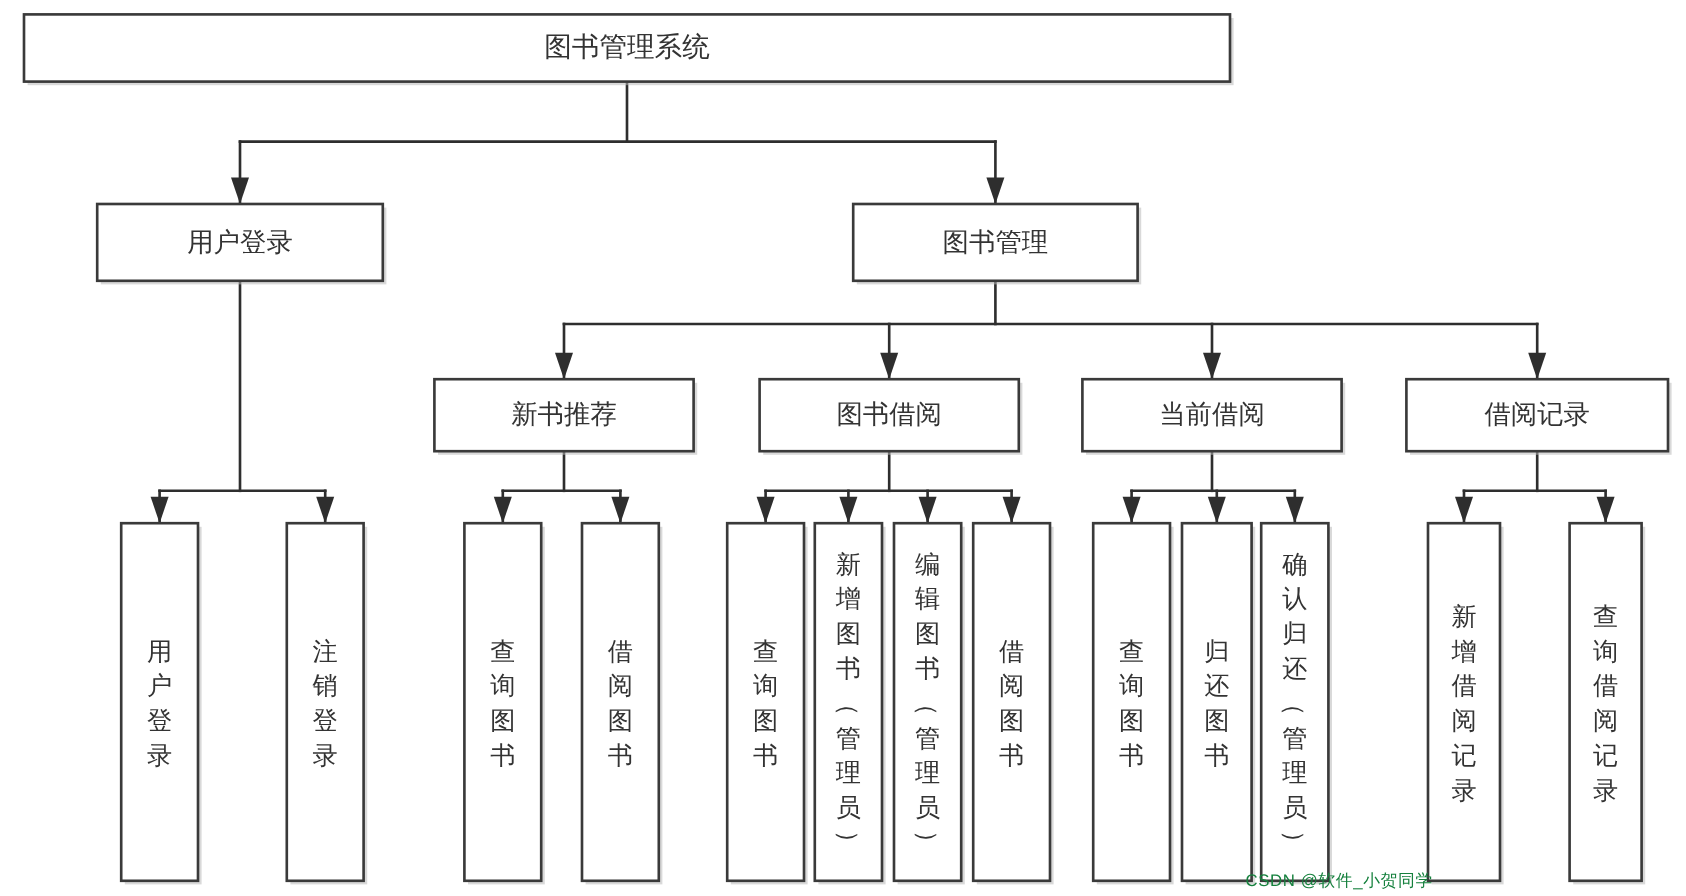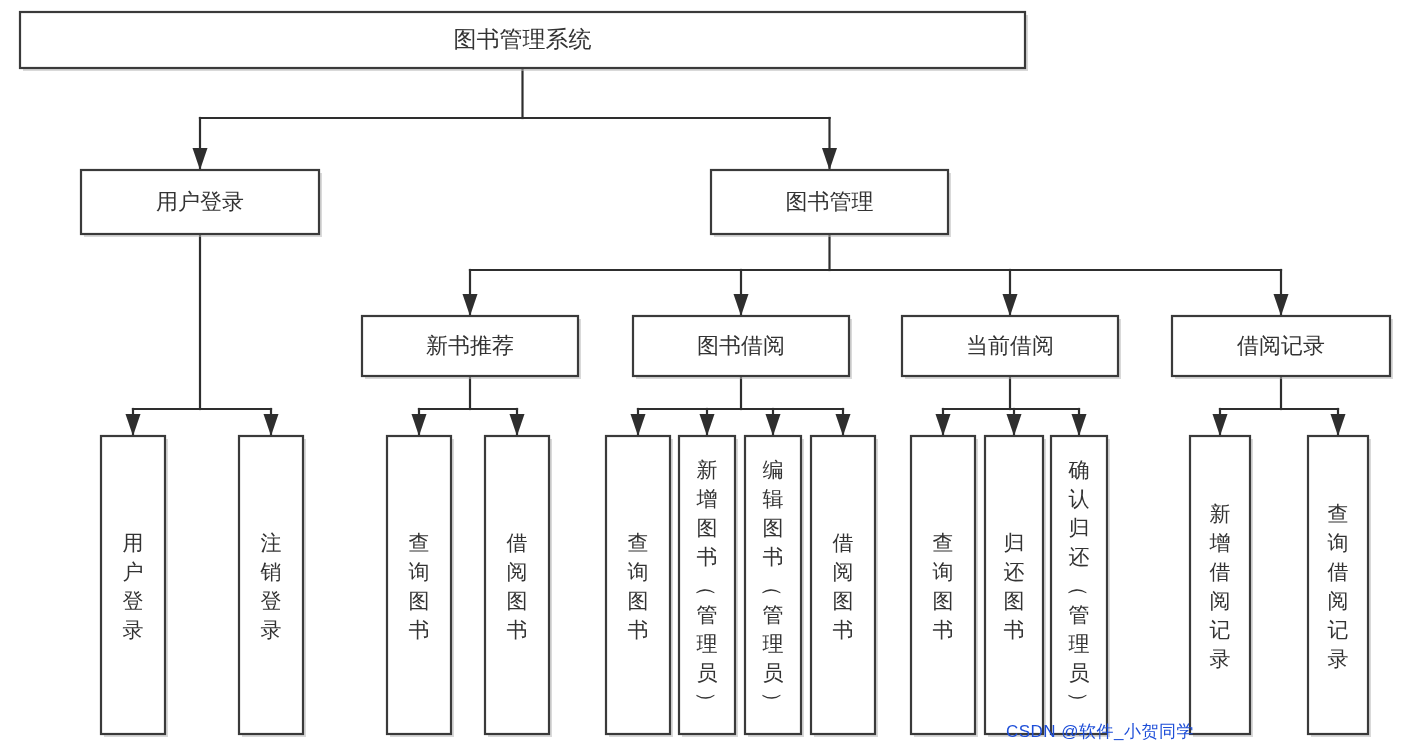--- a/index.html
+++ b/index.html
@@ -53,22 +53,22 @@
     font-family: "Liberation Sans", "DejaVu Sans", sans-serif;
     font-size: 21px;
     fill: #333333;
     text-anchor: middle;
   }
   .watermark {
     position: absolute;
     right: 8px;
     bottom: 4px;
     font-family: "Liberation Sans", "DejaVu Sans", sans-serif;
-    font-size: 17px;
-    color: #1d4ed8;
+    font-size: 14px;
+    color: #15803d;
     white-space: nowrap;
     letter-spacing: 0.5px;
   }
 </style>
 </head>
 <body>
 
 <div id="diagram-root">
   <svg id="diagram-svg" width="1405" height="747" viewBox="0 0 1405 747">
     <g id="connectors-layer">

